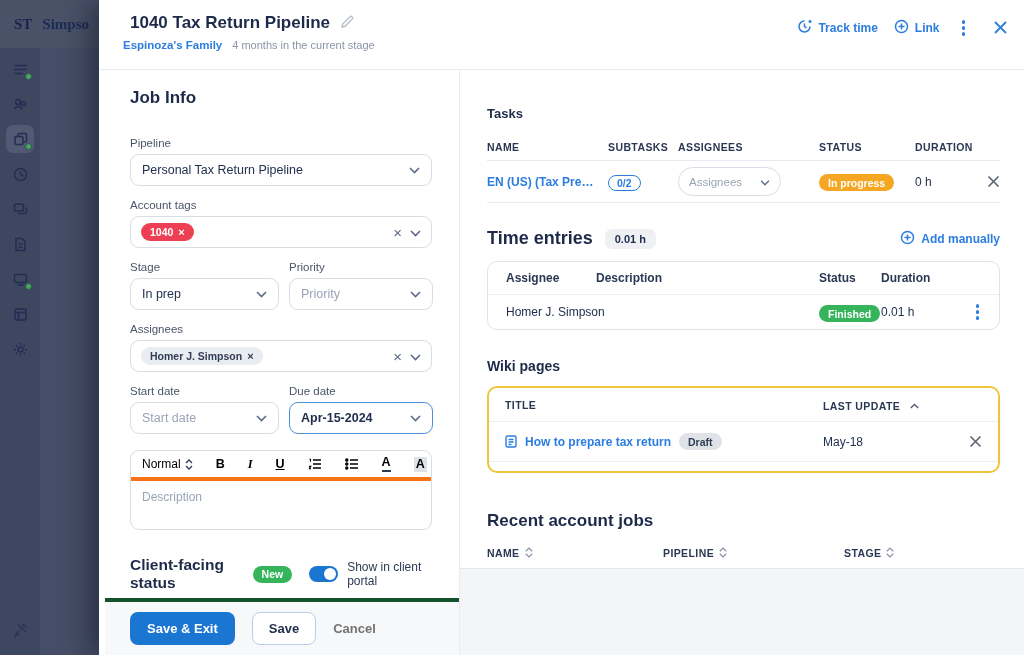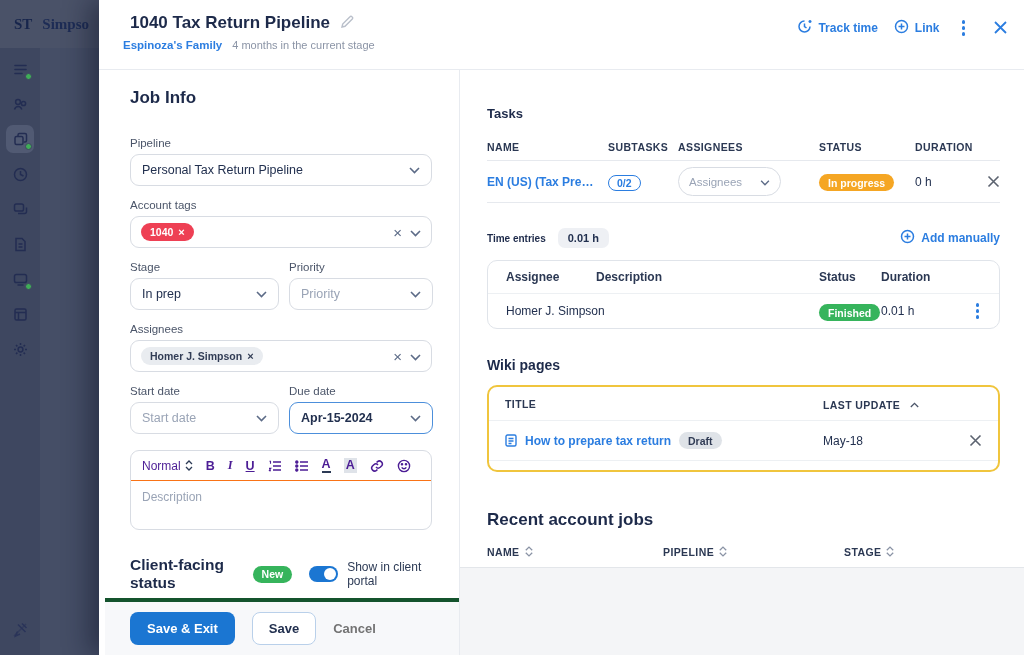--- a/index.html
+++ b/index.html
@@ -57,21 +57,21 @@
   .clear-x { color:#5c6b87; font-size:15px; line-height:1; cursor:pointer; }
   .pill-tag { display:inline-flex; align-items:flex-end; gap:5px; border-radius:999px; padding:3px 9px;
               font-size:10.5px; font-weight:bold; }
   .pill-red { background:#ee4054; color:#fff; }
   .pill-gray { background:#e9ecf0; color:#313c55; }
   .pill-tag .rm { cursor:pointer; font-size:11px; line-height:1; }
   .two-col { display:grid; grid-template-columns:149px 144px; column-gap:10px; margin-top:13px; }
   .sel-blue { border:1px solid #4c8fdb; }
 
   .editor { margin-top:16px; border:1px solid #d8dce3; border-radius:9px; height:80px; overflow:hidden; }
-  .toolbar { height:30px; display:flex; align-items:center; gap:13px; padding:0 11px; border-bottom:1px solid #f97316; color:#4c1d95; }
+  .toolbar { height:30px; display:flex; align-items:center; gap:23px; padding:0 11px; border-bottom:4px solid #f97316; color:#000000; }
   .tb { font-size:12.5px; font-weight:bold; cursor:pointer; display:flex; align-items:center; }
   .tb.italic { font-style:italic; font-family:"Liberation Serif","DejaVu Serif",serif; }
   .tb.under { text-decoration:underline; }
   .tb.colorA { border-bottom:2px solid #2c3a55; line-height:1.1; }
   .tb.hlA { background:#dfe3e9; padding:0 2px; line-height:1.2; }
   .normal-sel { display:flex; align-items:center; gap:4px; font-size:12px; font-weight:normal; cursor:pointer; }
   .ed-body { padding:9px 11px; font-size:12px; color:#9aa4b6; }
 
   .cf-row { display:flex; align-items:center; margin-top:26px; gap:9px; }
   .cf-title { font-size:15.5px; font-weight:bold; color:#1d2a4a; }
@@ -103,21 +103,21 @@
                text-overflow:ellipsis; padding-right:8px; cursor:pointer; }
   .subtask-pill { display:inline-block; border:1px solid #2b7de0; color:#2b7de0; font-size:10.5px;
                   font-weight:bold; border-radius:999px; padding:1px 8px; cursor:pointer; }
   .mini-select { width:103px; height:29px; border:1px solid #d8dce3; border-radius:15px; display:flex;
                  align-items:center; padding:0 10px; font-size:11.5px; color:#9aa4b6; cursor:pointer; }
   .mini-select .grow { flex:1; }
   .cell-dark { font-size:12px; color:#22304f; }
   .row-x { justify-self:end; color:#5c6370; cursor:pointer; display:flex; }
 
   .te-row { display:flex; align-items:center; margin-top:25px; }
-  .te-title { font-size:10px; font-weight:bold; color:#1d2a4a; }
+  .te-title { font-size:18px; font-weight:bold; color:#1d2a4a; }
   .te-total { background:#eef0f4; color:#22304f; font-weight:bold; font-size:11px; border-radius:7px;
               padding:4px 10px; margin-left:12px; }
   .add-link { margin-left:auto; display:flex; align-items:center; gap:6px; color:#2b7de0;
               font-weight:bold; font-size:12px; cursor:pointer; }
 
   .card { border:1px solid #e0e4ea; border-radius:10px; margin-top:12px; }
   .card-grid { display:grid; grid-template-columns:90px 223px 62px 85px 1fr; align-items:center; padding:0 18px; }
   .card-grid.hrow { height:33px; border-bottom:1px solid #edf0f3; }
   .card-grid.drow { height:34px; }
   .card-h { font-size:12px; font-weight:bold; color:#2b3853; }

